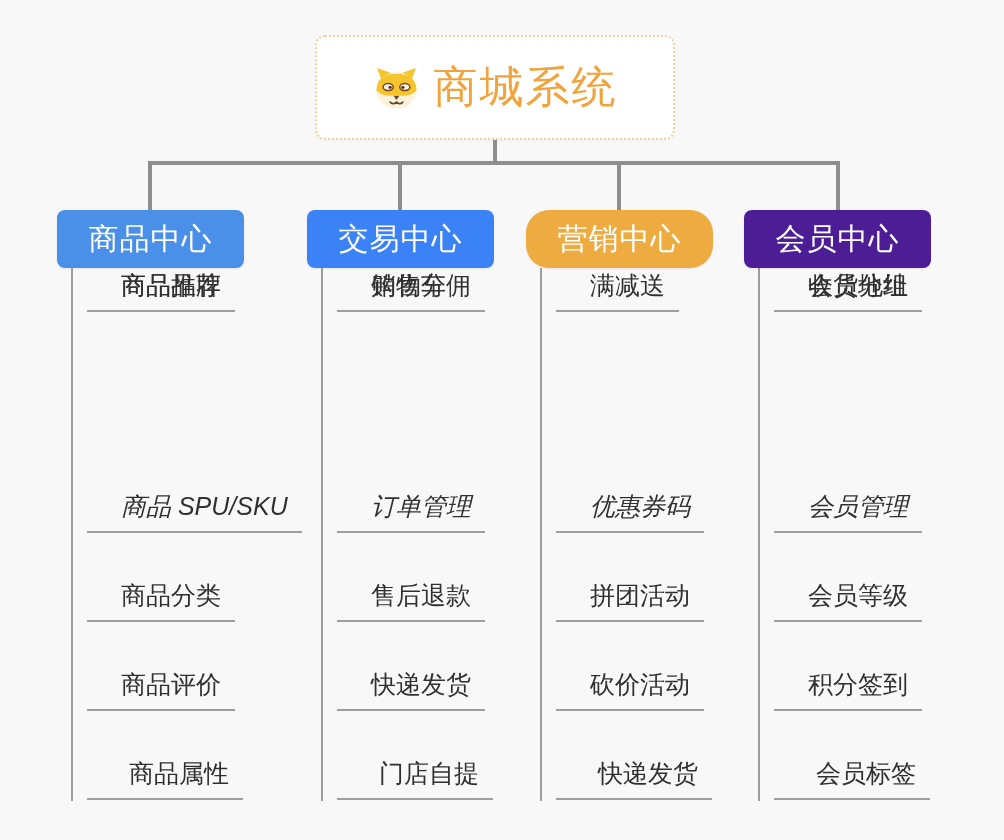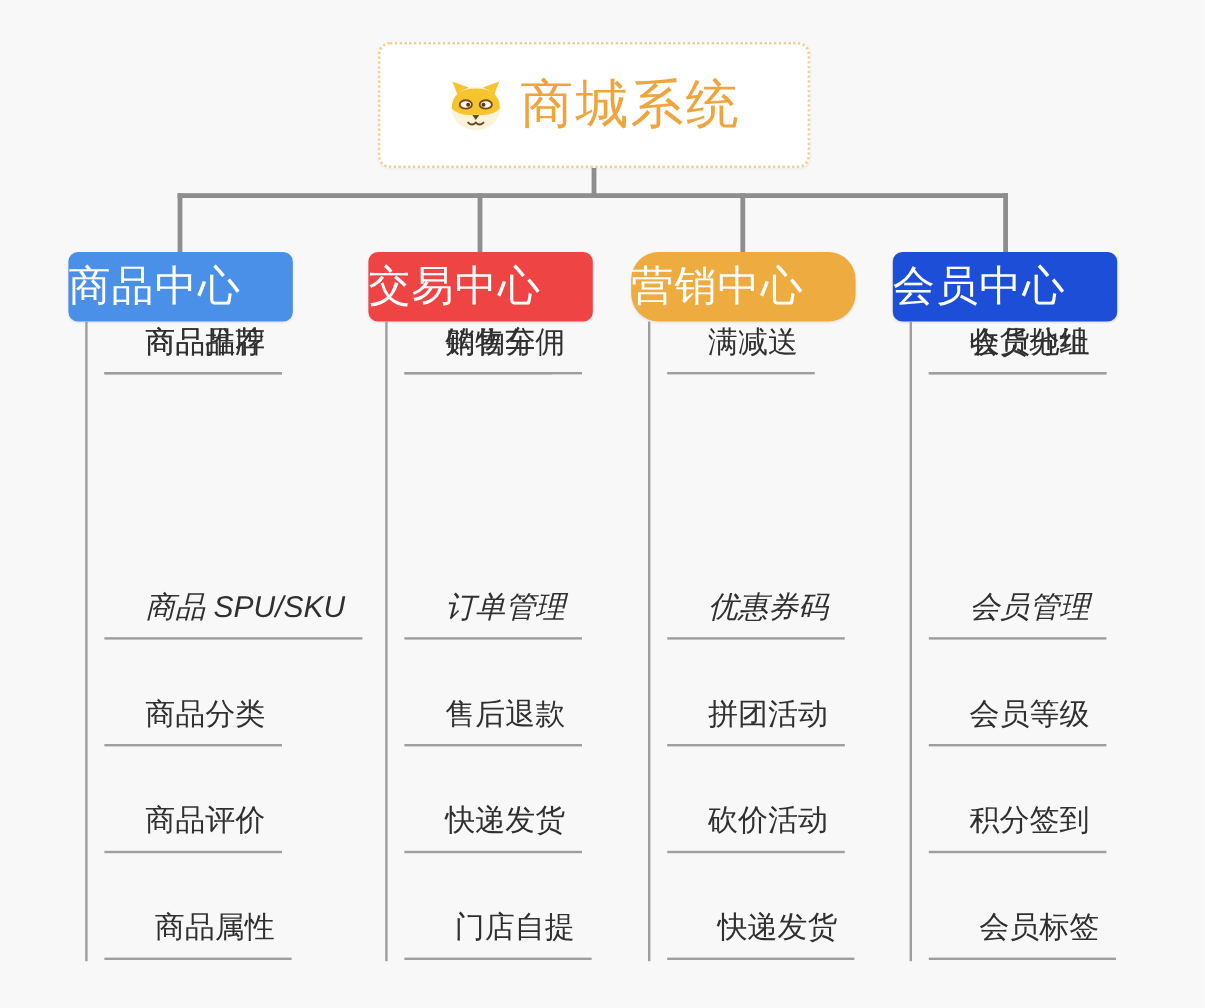--- a/index.html
+++ b/index.html
@@ -13,22 +13,22 @@
 
   
   .root{position:absolute;left:315px;top:35px;width:360px;height:105px;
         background:#ffffff;border:2px dotted #f3cf92;border-radius:10px;
         box-sizing:border-box;display:flex;align-items:center;justify-content:center;
         gap:14px;box-shadow:0 1px 2px rgba(0,0,0,0.04);}
   .root-label{font-size:44px;letter-spacing:2px;}
 
   
   .branch{position:absolute;top:210px;width:187px;}
-  .bbox{width:187px;height:58px;border-radius:8px;color:#ffffff;font-size:35px;
-        letter-spacing:1px;text-align:left;line-height:58px;
+  .bbox{width:187px;height:58px;border-radius:8px;color:#ffffff;font-size:30px;
+        letter-spacing:1px;text-align:center;line-height:58px;
         box-shadow:0 1px 2px rgba(0,0,0,0.08);}
   .trunk{position:absolute;left:14px;top:58px;width:2px;height:533px;background:#9e9e9e;}
 
   
   .leaf{position:absolute;left:30px;padding:0 14px 8px 34px;font-size:25px;
         line-height:34px;color:#303030;border-bottom:2px solid #9e9e9e;
         white-space:nowrap;}
   .leaf:nth-of-type(1){top:101px;}
   .leaf:nth-of-type(2){top:190px;}
   .leaf:nth-of-type(3){top:279px;font-style:italic;}
@@ -71,42 +71,42 @@
     <div class="trunk"></div>
     <div class="leaf">商品 SPU/SKU</div>
     <div class="leaf">商品分类</div>
     <div class="leaf">商品评价</div>
     <div class="leaf">商品属性</div>
     <div class="leaf">商品推荐</div>
     <div class="leaf">商品品牌</div>
   </div>
 
   <div class="branch" style="left:307px">
-    <div class="bbox" style="background: #ef4444;">交易中心</div>
+    <div class="bbox" style="background: #3b82f6;">交易中心</div>
     <div class="trunk"></div>
     <div class="leaf">订单管理</div>
     <div class="leaf">售后退款</div>
     <div class="leaf">快递发货</div>
     <div class="leaf">门店自提</div>
     <div class="leaf">购物车</div>
     <div class="leaf">销售分佣</div>
   </div>
 
   <div class="branch" style="left:526px">
     <div class="bbox" style="background: rgb(237, 171, 64); border-radius: 23px;">营销中心</div>
     <div class="trunk"></div>
     <div class="leaf">优惠券码</div>
     <div class="leaf">拼团活动</div>
     <div class="leaf">砍价活动</div>
     <div class="leaf">快递发货</div>
     <div class="leaf">满减送</div>
   </div>
 
   <div class="branch" style="left:744px">
-    <div class="bbox" style="background: #1d4ed8;">会员中心</div>
+    <div class="bbox" style="background: #4c1d95;">会员中心</div>
     <div class="trunk"></div>
     <div class="leaf">会员管理</div>
     <div class="leaf">会员等级</div>
     <div class="leaf">积分签到</div>
     <div class="leaf">会员标签</div>
     <div class="leaf">会员分组</div>
     <div class="leaf">收货地址</div>
   </div>
 
 </div>

